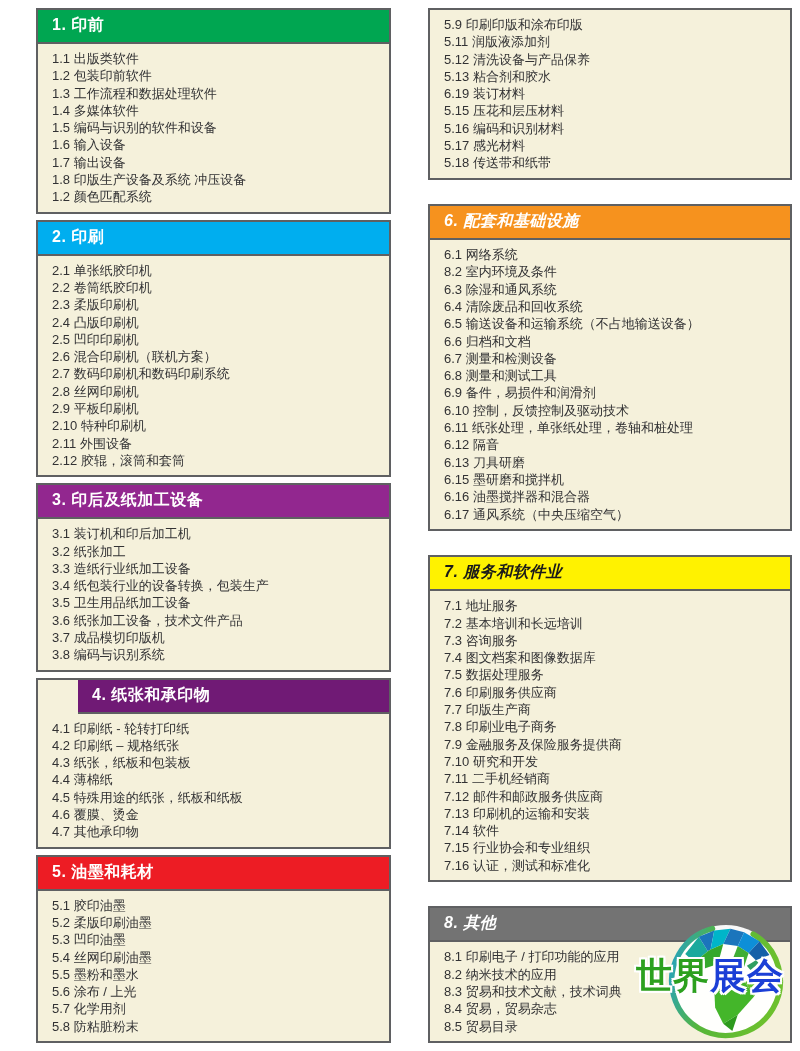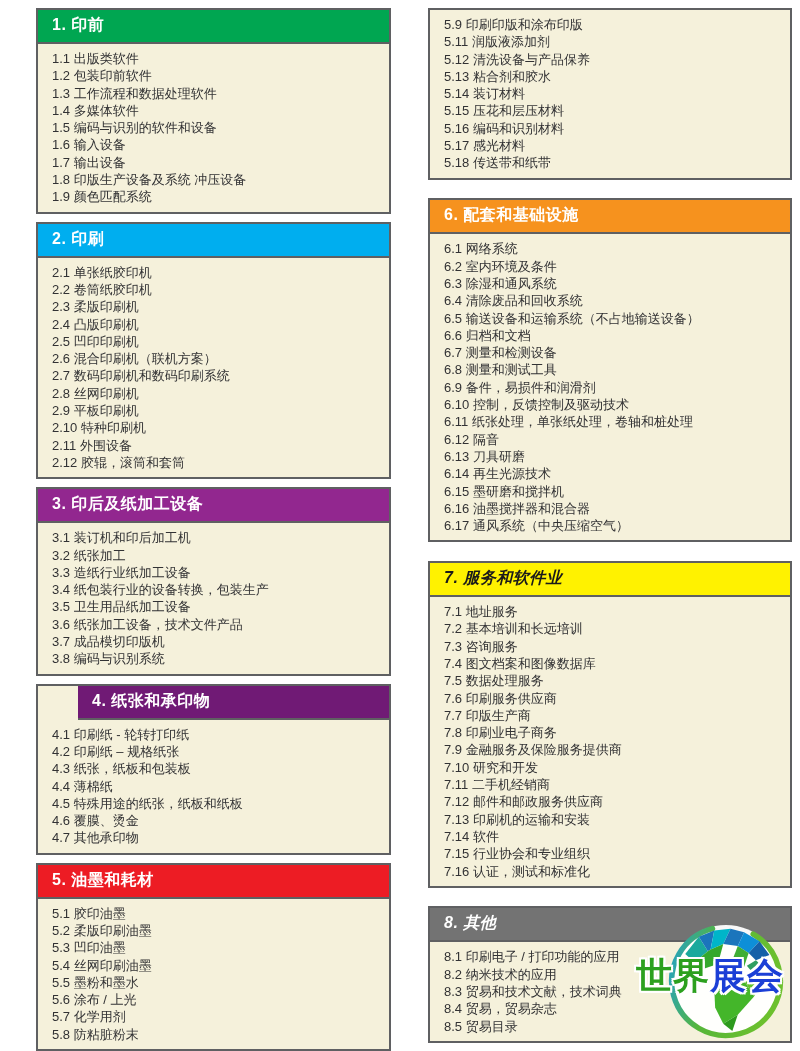--- a/index.html
+++ b/index.html
@@ -20,21 +20,20 @@
     width: 800px; height: 1051px;
     padding: 8px;
     display: flex;
     gap: 9px;
     overflow: hidden;
   }
   .col {
     display: flex;
     flex-direction: column;
     justify-content: space-between;
-    gap: 8px;
     height: 100%;
     padding-left: 28px;
   }
   .col-left  { width: 383px; }
   .col-right { flex: 1; }
   .box {
     border: 2px solid var(--border);
     background: var(--panel);
   }
   .box-header {
@@ -87,21 +86,21 @@
     <header class="box-header" style="background: rgb(0, 166, 81); color: rgb(255, 255, 255);">1. 印前</header>
     <div class="box-items">
           <div class="item">1.1 出版类软件</div>
           <div class="item">1.2 包装印前软件</div>
           <div class="item">1.3 工作流程和数据处理软件</div>
           <div class="item">1.4 多媒体软件</div>
           <div class="item">1.5 编码与识别的软件和设备</div>
           <div class="item">1.6 输入设备</div>
           <div class="item">1.7 输出设备</div>
           <div class="item">1.8 印版生产设备及系统 冲压设备</div>
-          <div class="item">1.9 颜色匹配系统</div>
+          <div class="item">1.2 颜色匹配系统</div>
         </div>
   </section>
       <section class="box">
     <header class="box-header" style="background: rgb(0, 174, 239); color: rgb(255, 255, 255);">2. 印刷</header>
     <div class="box-items">
           <div class="item">2.1 单张纸胶印机</div>
           <div class="item">2.2 卷筒纸胶印机</div>
           <div class="item">2.3 柔版印刷机</div>
           <div class="item">2.4 凸版印刷机</div>
           <div class="item">2.5 凹印印刷机</div>
@@ -154,44 +153,43 @@
   </section>
     </div>
   <div class="col col-right">
       <section class="box">
 
     <div class="box-items">
           <div class="item">5.9 印刷印版和涂布印版</div>
           <div class="item">5.11 润版液添加剂</div>
           <div class="item">5.12 清洗设备与产品保养</div>
           <div class="item">5.13 粘合剂和胶水</div>
-          <div class="item">5.14 装订材料</div>
+          <div class="item">6.19 装订材料</div>
           <div class="item">5.15 压花和层压材料</div>
           <div class="item">5.16 编码和识别材料</div>
           <div class="item">5.17 感光材料</div>
           <div class="item">5.18 传送带和纸带</div>
         </div>
   </section>
       <section class="box">
-    <header class="box-header" style="background: rgb(246, 146, 30); color: rgb(255, 255, 255);">6. 配套和基础设施</header>
+    <header class="box-header" style="background: rgb(246, 146, 30); color: rgb(255, 255, 255); font-style: italic;">6. 配套和基础设施</header>
     <div class="box-items">
           <div class="item">6.1 网络系统</div>
-          <div class="item">6.2 室内环境及条件</div>
+          <div class="item">8.2 室内环境及条件</div>
           <div class="item">6.3 除湿和通风系统</div>
           <div class="item">6.4 清除废品和回收系统</div>
           <div class="item">6.5 输送设备和运输系统（不占地输送设备）</div>
           <div class="item">6.6 归档和文档</div>
           <div class="item">6.7 测量和检测设备</div>
           <div class="item">6.8 测量和测试工具</div>
           <div class="item">6.9 备件，易损件和润滑剂</div>
           <div class="item">6.10 控制，反馈控制及驱动技术</div>
           <div class="item">6.11 纸张处理，单张纸处理，卷轴和桩处理</div>
           <div class="item">6.12 隔音</div>
           <div class="item">6.13 刀具研磨</div>
-          <div class="item">6.14 再生光源技术</div>
           <div class="item">6.15 墨研磨和搅拌机</div>
           <div class="item">6.16 油墨搅拌器和混合器</div>
           <div class="item">6.17 通风系统（中央压缩空气）</div>
         </div>
   </section>
       <section class="box">
     <header class="box-header" style="background: rgb(255, 242, 0); color: rgb(26, 26, 26); font-style: italic;">7. 服务和软件业</header>
     <div class="box-items">
           <div class="item">7.1 地址服务</div>
           <div class="item">7.2 基本培训和长远培训</div>

